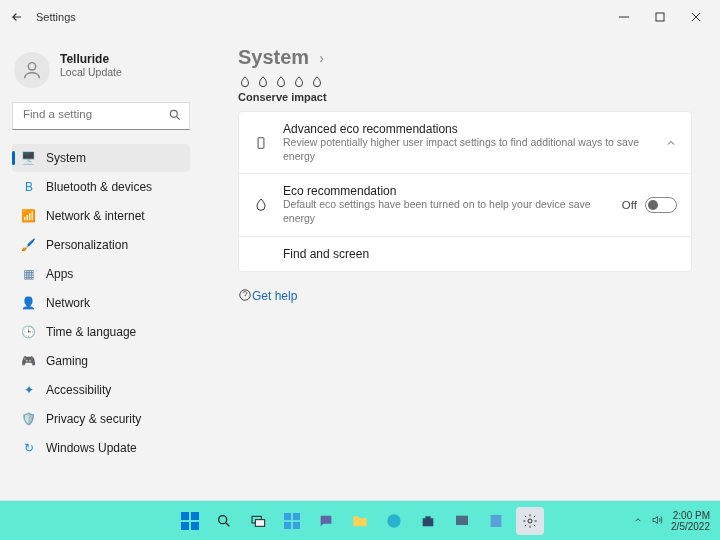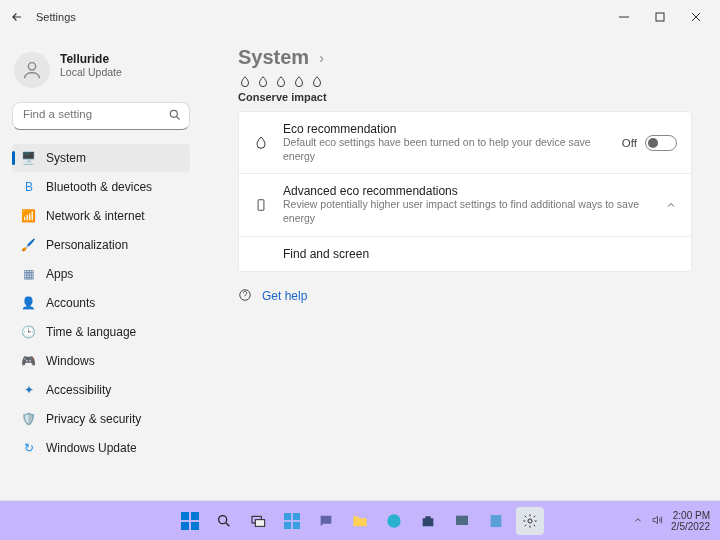--- a/index.html
+++ b/index.html
@@ -9,21 +9,21 @@
   .titlebar .app-title { font-size: 11px; color: #333; margin-left: 8px; }
   .titlebar .spacer { flex: 1; }
   .win-btn { width: 36px; height: 28px; display: flex; align-items: center; justify-content: center; color: #333; cursor: pointer; }
   .content { display: flex; height: 466px; }
   .sidebar { width: 200px; padding: 8px 10px 8px 12px; display: flex; flex-direction: column; gap: 4px; }
   .account { display: flex; gap: 10px; margin: 10px 2px 10px 2px; }
   .avatar { width: 36px; height: 36px; border-radius: 50%; background: #e6e6e6; display: flex; align-items: center; justify-content: center; color: #777; }
   .account .name { font-size: 12px; font-weight: 600; color: #222; }
   .account .type { font-size: 10.5px; color: #666; }
   .search { position: relative; margin-bottom: 10px; }
-  .search input { width: 100%; height: 28px; border: 1px solid #ddd; border-bottom: 1.5px solid #888; border-radius: 8px; background: #fff; padding: 0 28px 4px 10px; font-size: 11.5px; color: #555; }
+  .search input { width: 100%; height: 28px; border: 1px solid #ddd; border-bottom: 1.5px solid #888; border-radius: 0; background: #fff; padding: 0 28px 4px 10px; font-size: 11.5px; color: #555; }
   .search .sicon { position: absolute; right: 8px; top: 6px; color: #666; }
   .nav { display: flex; flex-direction: column; gap: 1px; }
   .nav-item { display: flex; align-items: center; gap: 10px; height: 28px; padding: 0 8px 0 10px; border-radius: 4px; font-size: 12px; color: #222; cursor: pointer; position: relative; }
   .nav-item.selected { background: #e9e9e9; }
   .nav-item.selected::before { content: ""; position: absolute; left: 0; top: 7px; bottom: 7px; width: 3px; background: #0067c0; border-radius: 2px; }
   .nav-icon { width: 14px; height: 14px; display: flex; align-items: center; justify-content: center; font-size: 12px; }
   .main { flex: 1; padding: 12px 28px 8px 38px; overflow: auto; }
   .crumbs { display: flex; align-items: center; gap: 10px; margin-bottom: 4px; }
   .crumb-parent { font-size: 20px; font-weight: 600; color: #777; }
   .crumb-sep { font-size: 14px; color: #888; }
@@ -36,23 +36,23 @@
   .row + .row { border-top: 1px solid #eee; }
   .row .ricon { width: 16px; display: flex; justify-content: center; color: #444; flex-shrink: 0; }
   .row .rtext { flex: 1; }
   .row .rtitle { font-size: 12px; color: #222; }
   .row .rdesc { font-size: 10.5px; color: #777; line-height: 1.3; }
   .row .rctrl { display: flex; align-items: center; gap: 8px; font-size: 11.5px; color: #444; }
   .toggle { width: 32px; height: 16px; border-radius: 10px; border: 1px solid #888; background: #fff; position: relative; }
   .toggle::after { content: ""; position: absolute; left: 2px; top: 2px; width: 10px; height: 10px; border-radius: 50%; background: #666; }
   .subrow { padding-left: 44px; }
   .section-label2 { font-size: 11.5px; font-weight: 600; color: #333; margin: 18px 0 8px 0; }
-  .help { display: flex; align-items: center; gap: 10px; margin-top: 16px; font-size: 12px; }
+  .help { display: flex; align-items: center; margin-top: 16px; font-size: 12px; }
   .help .link { color: #1a66c9; cursor: pointer; }
-  .taskbar { position: absolute; left: 0; right: 0; bottom: 0; height: 40px; background: #c4b5fd; border-top: 1px solid #dde2e8; display: flex; align-items: center; padding: 0 10px; }
+  .taskbar { position: absolute; left: 0; right: 0; bottom: 0; height: 40px; background: #5eead4; border-top: 1px solid #dde2e8; display: flex; align-items: center; padding: 0 10px; }
   .task-center { position: absolute; left: 50%; transform: translateX(-50%); display: flex; gap: 6px; }
   .task-icon { width: 28px; height: 28px; border-radius: 4px; display: flex; align-items: center; justify-content: center; font-size: 14px; cursor: pointer; }
   .task-icon.active { background: #dfe4ea; }
   .tray { margin-left: auto; display: flex; align-items: center; gap: 8px; font-size: 10px; color: #333; }
   .tray .clock { text-align: right; line-height: 1.1; }
   .openlink { color: #555; }
 </style>
 </head>
 <body>
 
@@ -120,29 +120,29 @@
         <div class="nav-item">
           <span class="nav-icon" style="color: rgb(217, 122, 46);">🖌️</span>
           <span>Personalization</span>
         </div>
         <div class="nav-item">
           <span class="nav-icon" style="color: rgb(91, 127, 166);">▦</span>
           <span>Apps</span>
         </div>
         <div class="nav-item">
           <span class="nav-icon" style="color: rgb(199, 106, 148);">👤</span>
-          <span>Accounts</span>
+          <span>Network</span>
         </div>
         <div class="nav-item">
           <span class="nav-icon" style="color: rgb(109, 122, 133);">🕒</span>
           <span>Time &amp; language</span>
         </div>
         <div class="nav-item">
           <span class="nav-icon" style="color: rgb(74, 165, 100);">🎮</span>
-          <span>Windows</span>
+          <span>Gaming</span>
         </div>
         <div class="nav-item">
           <span class="nav-icon" style="color: rgb(45, 125, 193);">✦</span>
           <span>Accessibility</span>
         </div>
         <div class="nav-item">
           <span class="nav-icon" style="color: rgb(82, 98, 115);">🛡️</span>
           <span>Privacy &amp; security</span>
         </div>
         <div class="nav-item">
@@ -170,49 +170,49 @@
       <svg viewBox="0 0 24 24" fill="none" stroke="#222" stroke-width="1.5">
           <path d="M12 3c4 4 6 8 6 11a6 6 0 01-12 0c0-3 2-7 6-11z"></path>
         </svg>
       <svg viewBox="0 0 24 24" fill="none" stroke="#222" stroke-width="1.5">
           <path d="M12 3c4 4 6 8 6 11a6 6 0 01-12 0c0-3 2-7 6-11z"></path>
         </svg>
     </div>
     <div class="section-label">Conserve impact</div>
 
     <div class="card">
+      <div class="row">
+        <div class="ricon">
+          <svg width="14" height="14" viewBox="0 0 24 24" fill="none" stroke="#333" stroke-width="1.5">
+              <rect x="7" y="3" width="10" height="18" rx="1"></rect>
+            </svg>
+        </div>
+        <div class="rtext">
+          <div class="rtitle">Advanced eco recommendations</div>
+          <div class="rdesc">Review potentially higher user impact settings to find additional ways to save energy</div>
+        </div>
+        <div class="rctrl">
+          <svg width="12" height="12" viewBox="0 0 24 24" fill="none" stroke="#555" stroke-width="2">
+              <path d="M6 15l6-6 6 6"></path>
+            </svg>
+        </div>
+      </div>
       <div class="row">
         <div class="ricon">
           <svg width="16" height="16" viewBox="0 0 24 24" fill="none" stroke="#333" stroke-width="1.5">
               <path d="M12 3c4 4 6 8 6 11a6 6 0 01-12 0c0-3 2-7 6-11z"></path>
             </svg>
         </div>
         <div class="rtext">
           <div class="rtitle">Eco recommendation</div>
           <div class="rdesc">Default eco settings have been turned on to help your device save energy</div>
         </div>
         <div class="rctrl">
           <span>Off</span>
           <div class="toggle"></div>
-        </div>
-      </div>
-      <div class="row">
-        <div class="ricon">
-          <svg width="14" height="14" viewBox="0 0 24 24" fill="none" stroke="#333" stroke-width="1.5">
-              <rect x="7" y="3" width="10" height="18" rx="1"></rect>
-            </svg>
-        </div>
-        <div class="rtext">
-          <div class="rtitle">Advanced eco recommendations</div>
-          <div class="rdesc">Review potentially higher user impact settings to find additional ways to save energy</div>
-        </div>
-        <div class="rctrl">
-          <svg width="12" height="12" viewBox="0 0 24 24" fill="none" stroke="#555" stroke-width="2">
-              <path d="M6 15l6-6 6 6"></path>
-            </svg>
         </div>
       </div>
       <div class="row subrow">
         <div class="rtext">
           <div class="rtitle">Find and screen</div>
         </div>
       </div>
     </div>
 
 

